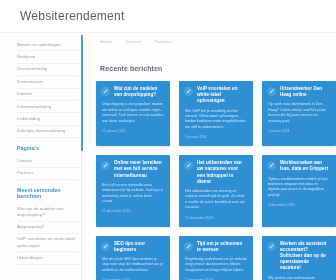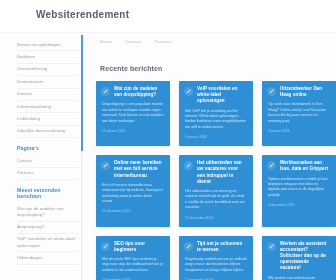--- a/index.html
+++ b/index.html
@@ -12,22 +12,22 @@
   }
   .page { position: relative; width: 336px; height: 280px; background: #fdfdfd; }
 
   
   .site-header {
     position: absolute; left: 0; top: 0; width: 336px; height: 32px;
     background: #ffffff;
   }
   .site-title {
     position: absolute; left: 20px; top: 9px;
-    font-size: 10px; font-weight: bold; letter-spacing: .25px;
-    color: #555f6a; white-space: nowrap; margin-left: 16px;
+    font-size: 12px; font-weight: normal; letter-spacing: .25px;
+    color: #555f6a; white-space: nowrap;
   }
 
   
   .header-rule {
     position: absolute; left: 0; top: 32px; width: 336px; height: 1px;
     background: #f1f2f3;
   }
 
   
   .layout { position: absolute; left: 0; top: 33px; width: 336px; height: 247px; }

